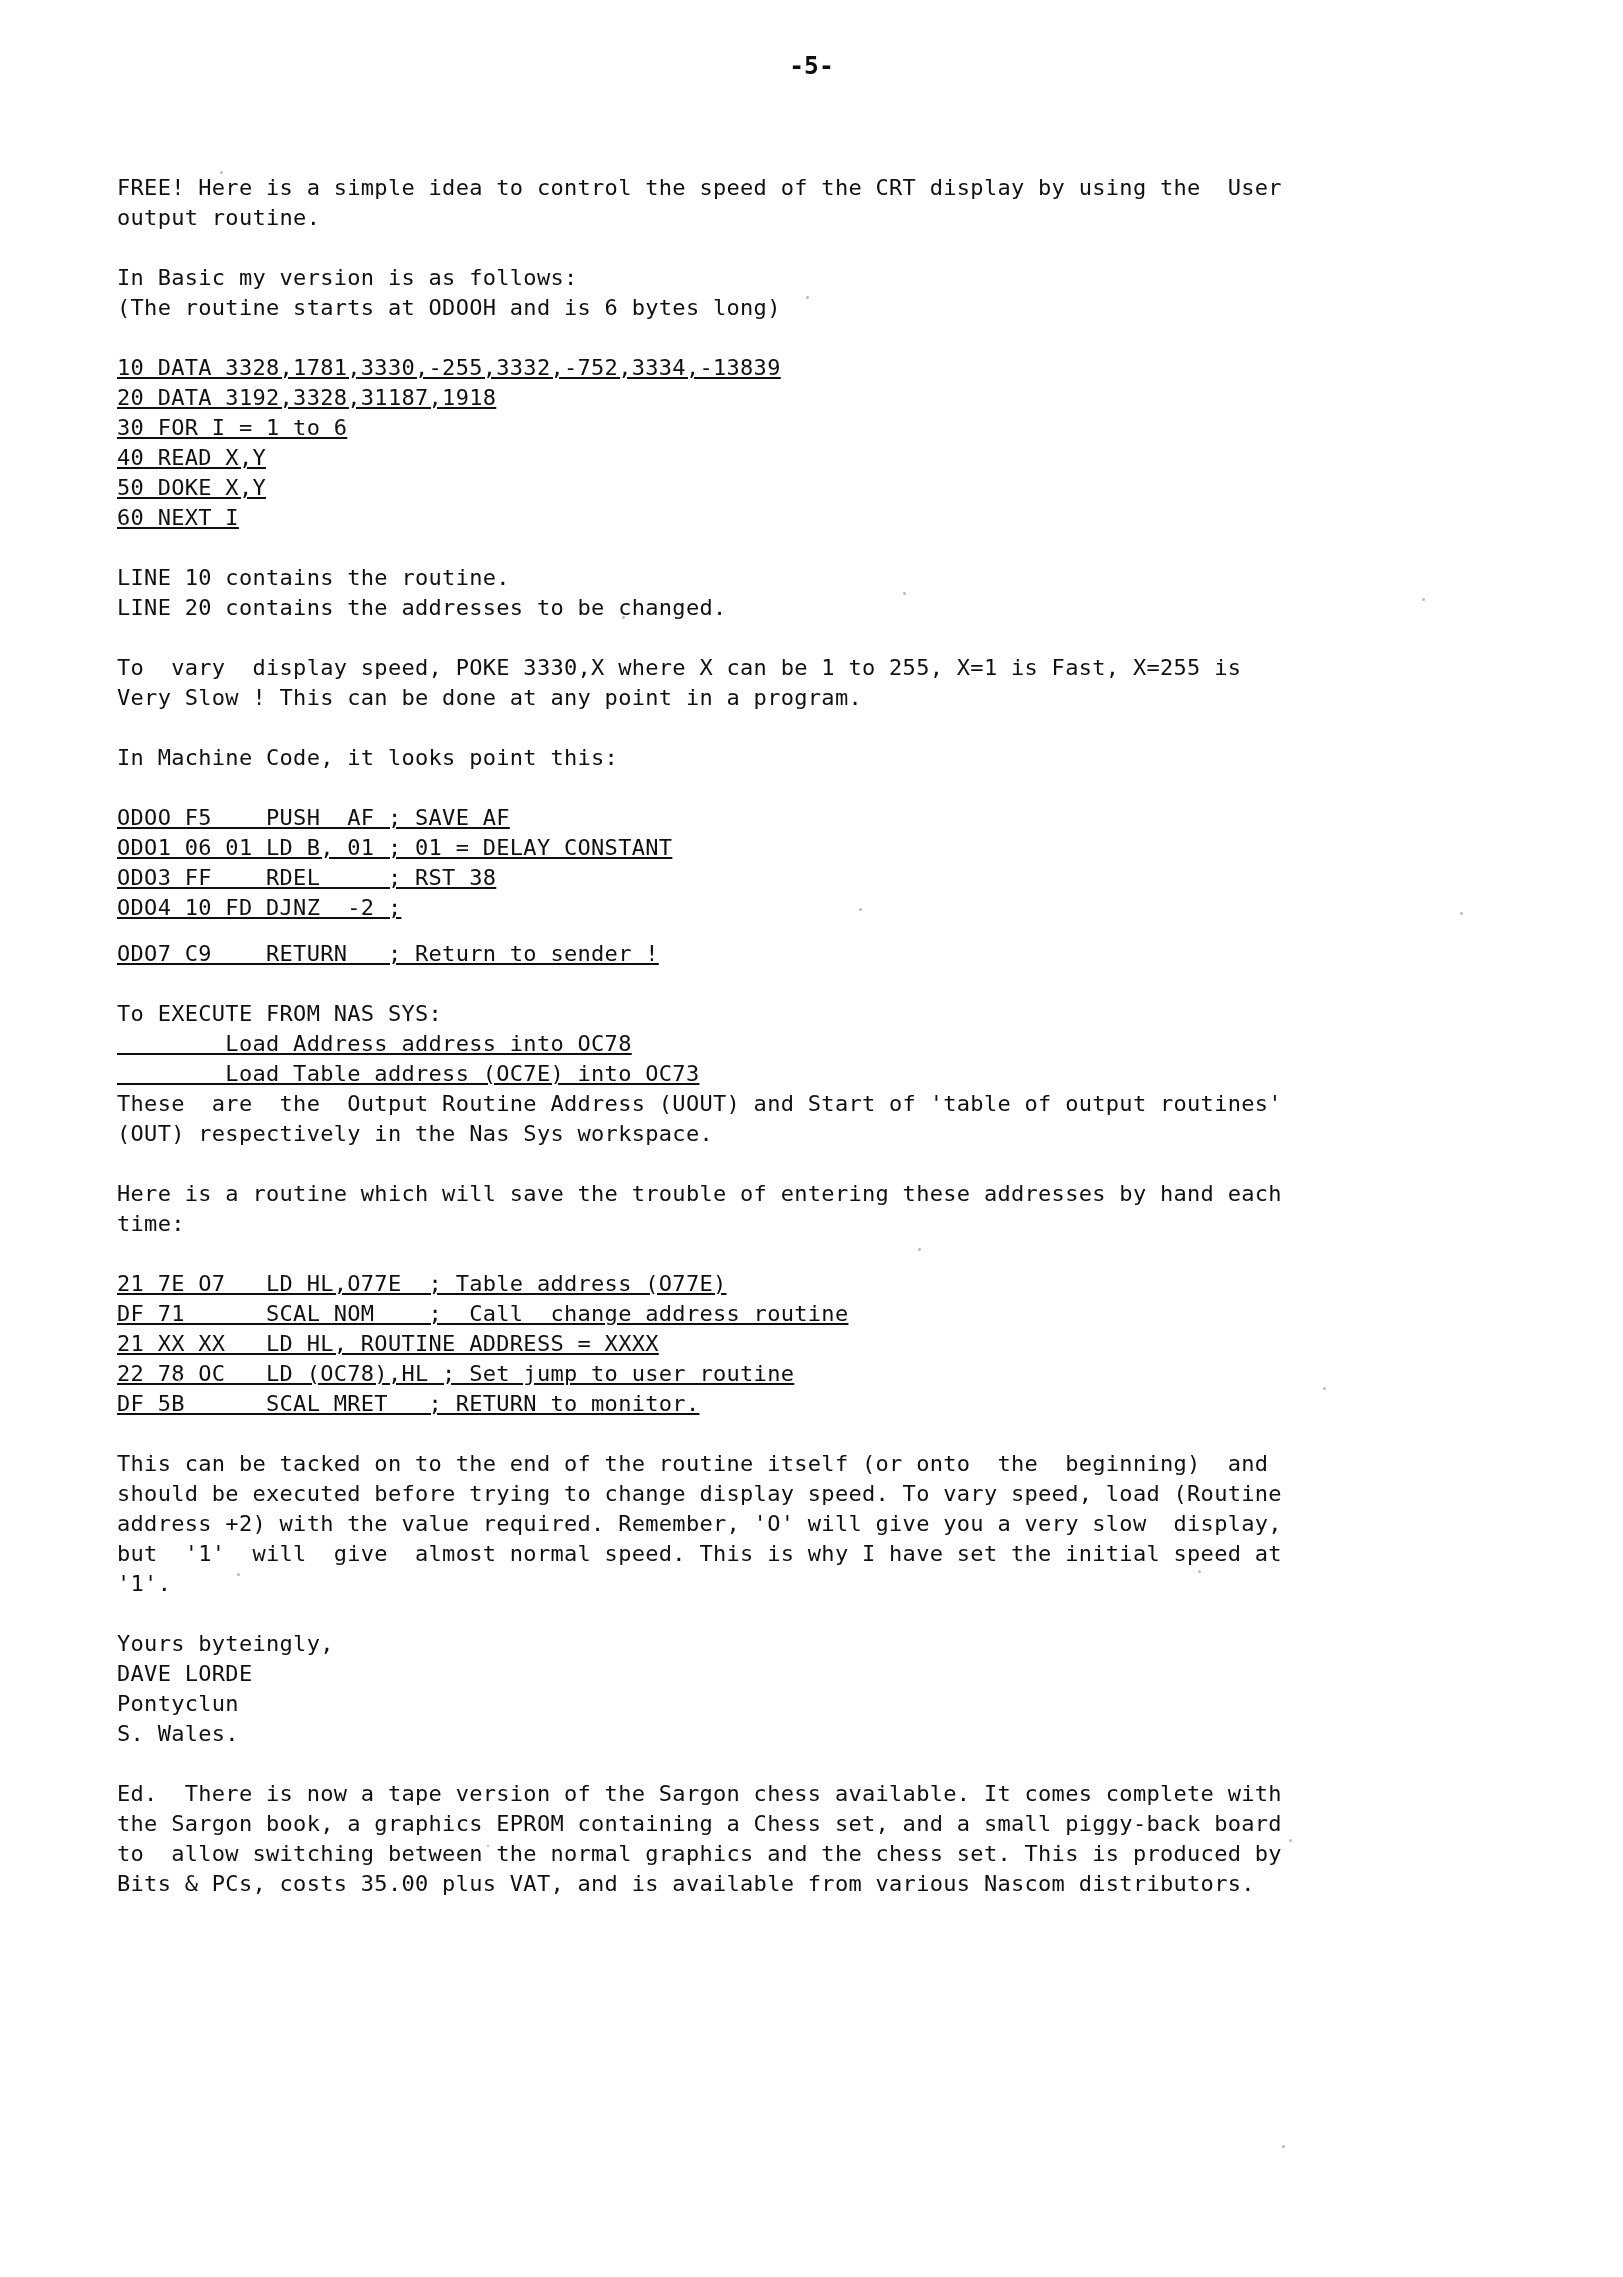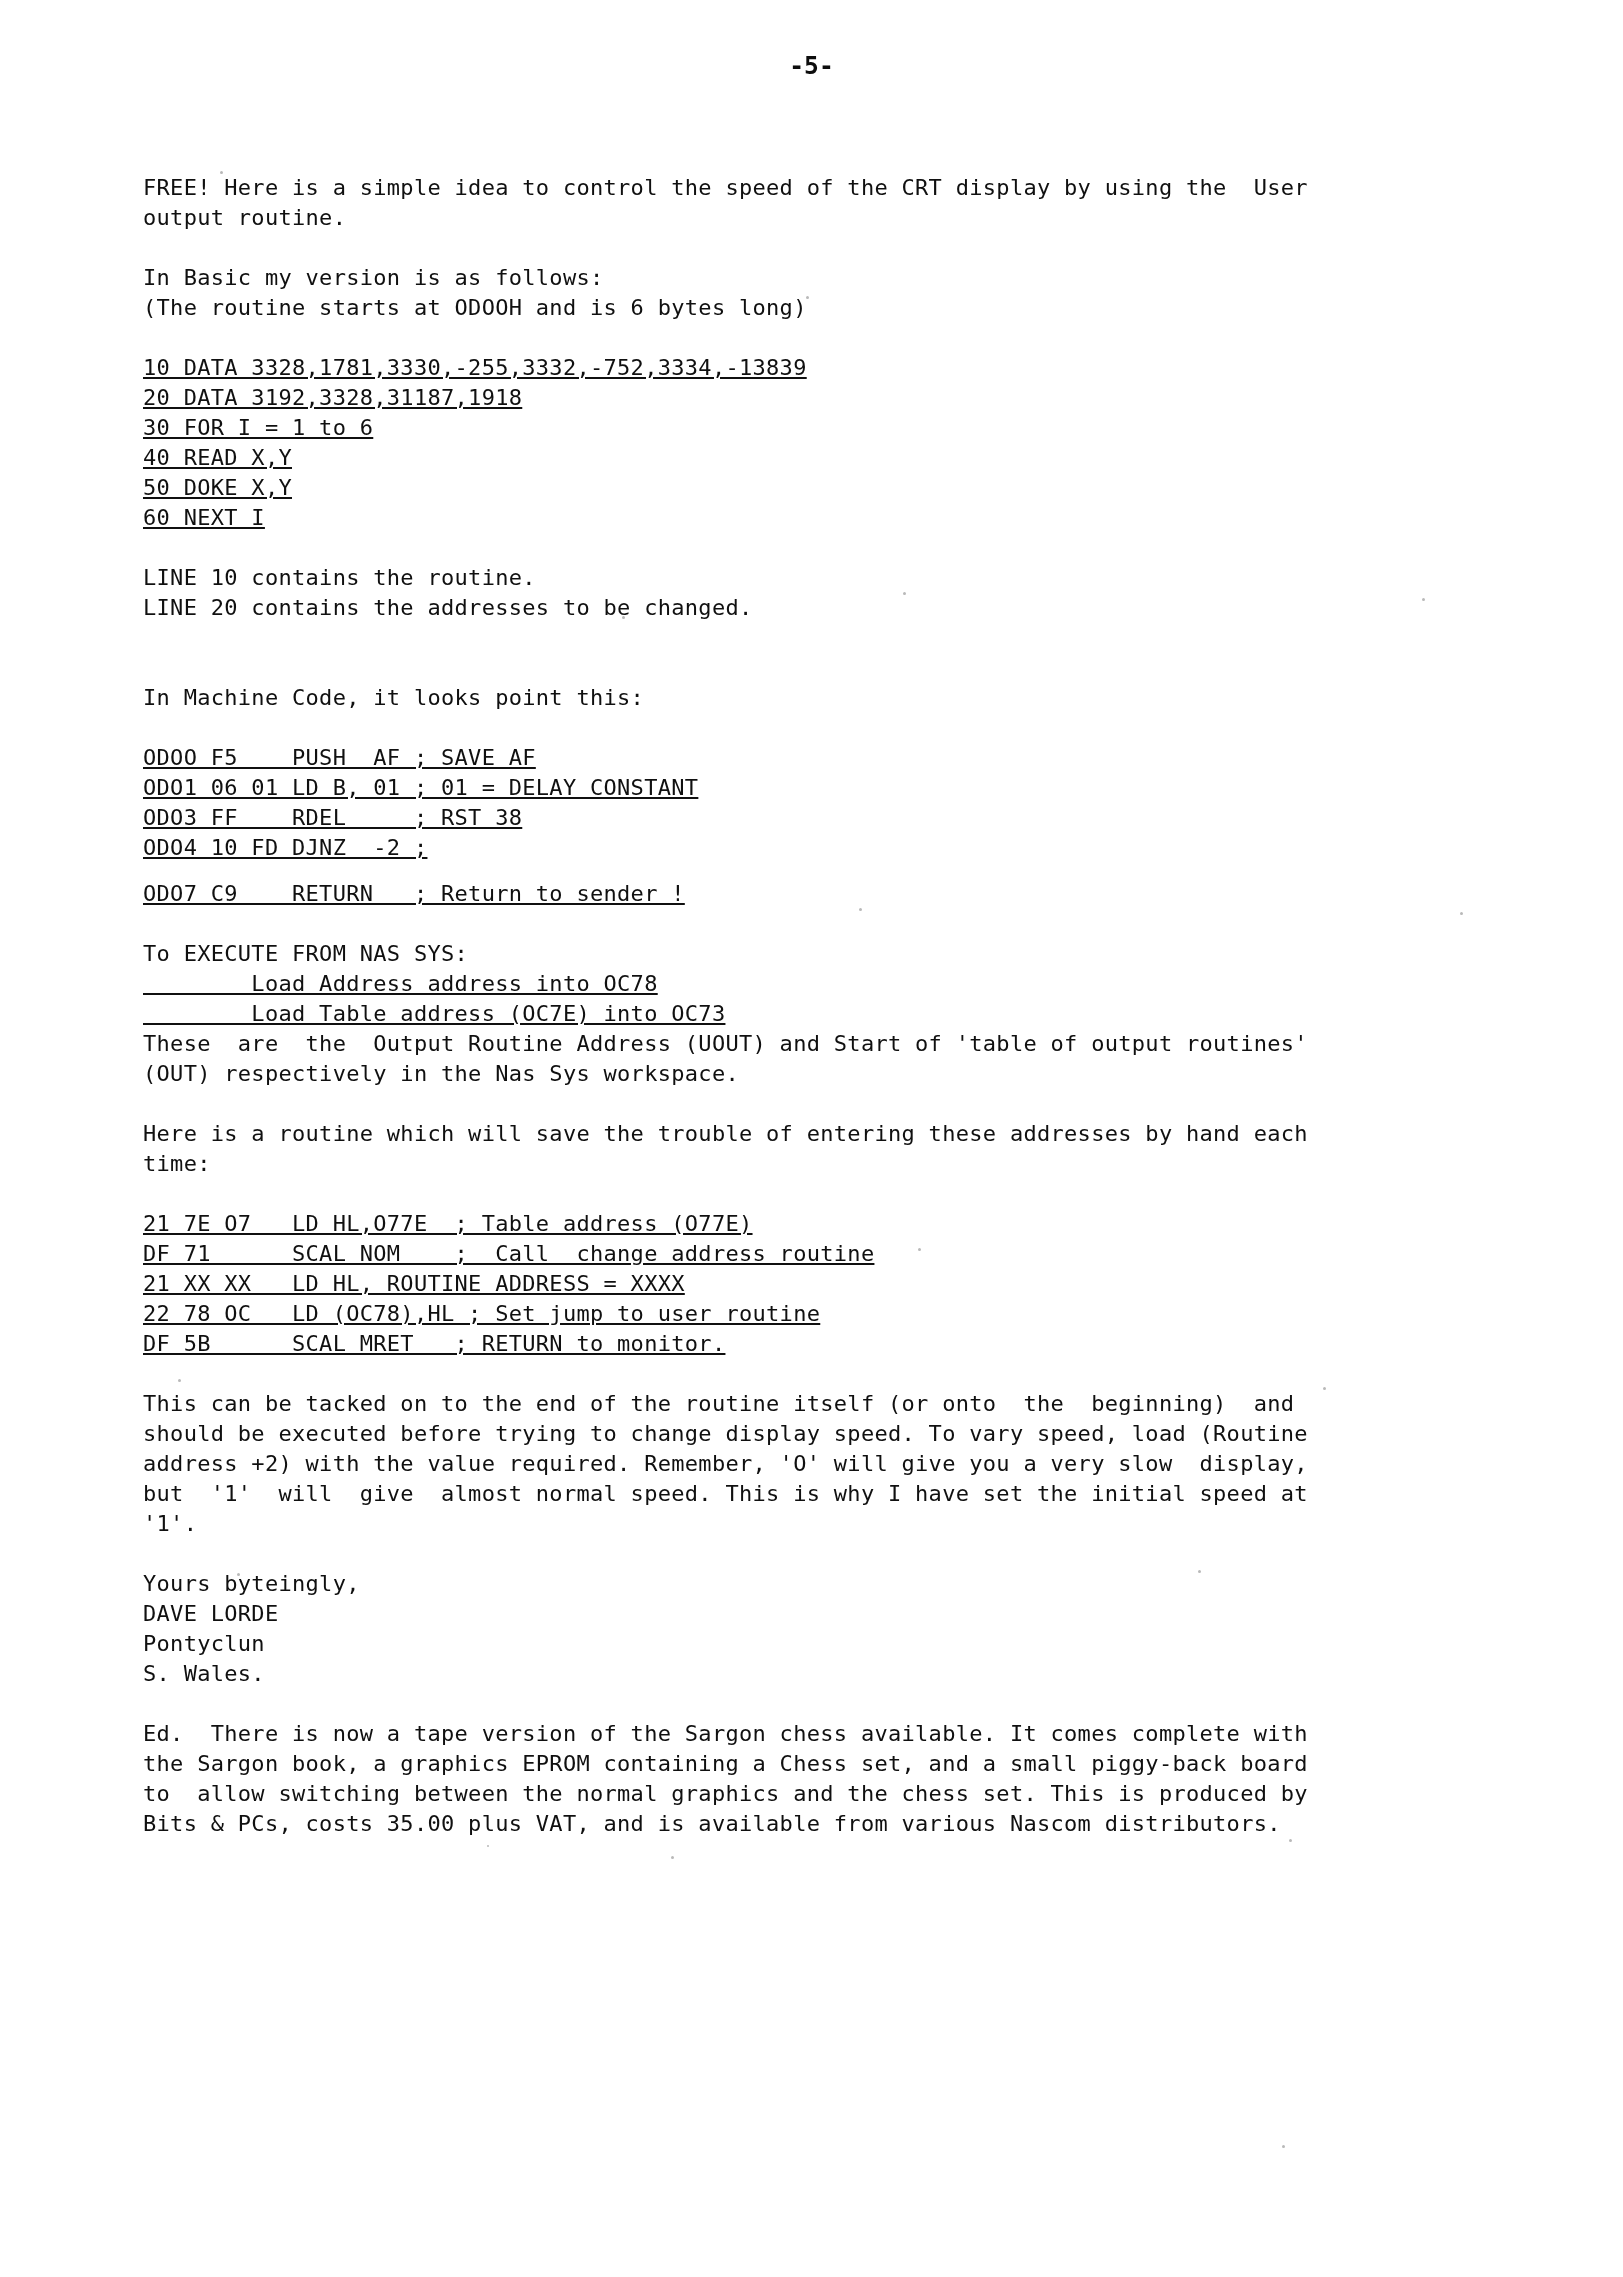--- a/index.html
+++ b/index.html
@@ -28,21 +28,21 @@
     text-align: center;
     font-size: 24.6px;
     letter-spacing: 0px;
     font-weight: 700;
     color: #0d0d0d;
   }
 
   
   #body-block {
     position: absolute;
-    left: 143px;
+    left: 117px;
     top: 173px;
     width: 1352px;
     font-size: 22px;
     line-height: 30px;
     letter-spacing: 0.3px;
     color: #101010;
     font-weight: 500;
   }
 
   .para {
@@ -106,20 +106,22 @@
 50 DOKE X,Y
 60 NEXT I</pre>
 
     <div class="gap"></div>
 
     <p class="para">LINE 10 contains the routine.
 LINE 20 contains the addresses to be changed.</p>
 
     <div class="gap"></div>
 
+    <p class="para">To  vary  display speed, POKE 3330,X where X can be 1 to 255, X=1 is Fast, X=255 is
+Very Slow ! This can be done at any point in a program.</p>
 
     <div class="gap"></div>
 
     <p class="para">In Machine Code, it looks point this:</p>
 
     <div class="gap"></div>
 
     <pre class="para listing">ODOO F5    PUSH  AF ; SAVE AF
 ODO1 06 01 LD B, 01 ; 01 = DELAY CONSTANT
 ODO3 FF    RDEL     ; RST 38

